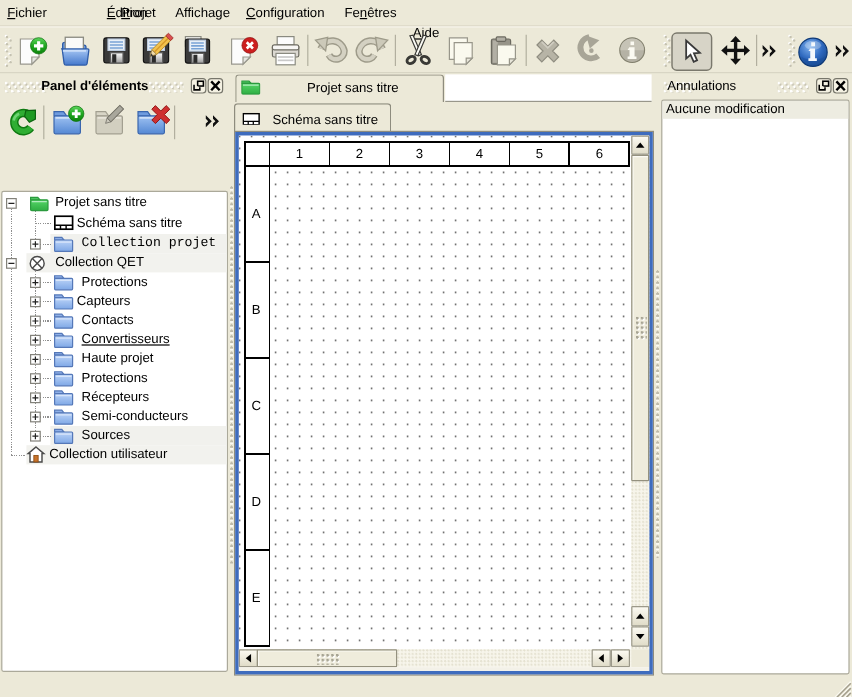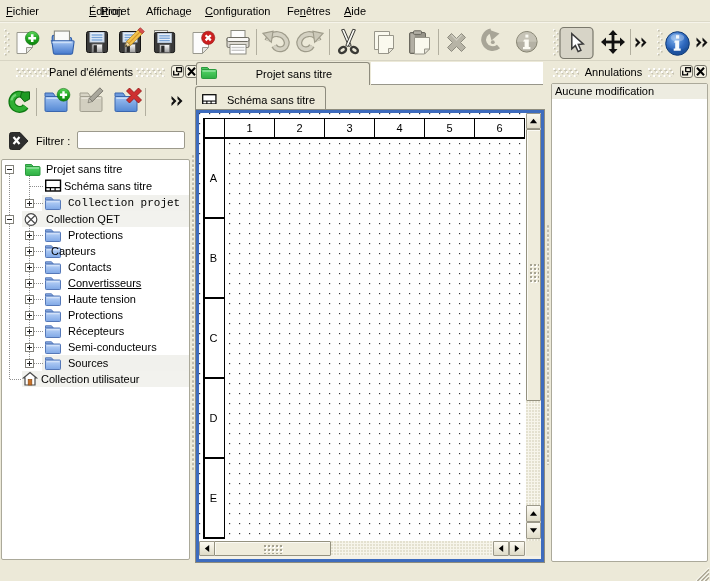--- a/index.html
+++ b/index.html
@@ -27,21 +27,21 @@
 <body>
 <div id="app">
 
   <div class="abs" style="left:0;top:0;width:710px;height:22px;background:#ECE9D8;"></div>
   <span class="mi" style="left:6px;"><u>F</u>ichier</span>
   <span class="mi" style="left:55px;padding-left:34px;"><u>É</u>dition</span>
   <span class="mi" style="left:101px;text-align:right;"><u>P</u>rojet</span>
   <span class="mi" style="left:146px;">Afficha<u>g</u>e</span>
   <span class="mi" style="left:205px;"><u>C</u>onfiguration</span>
   <span class="mi" style="left:287px;">Fe<u>n</u>êtres</span>
-  <span class="mi" style="left:344px;"><u>A</u>ide</span>
+  <span class="mi" style="left:344px;margin-top:17px;"><u>A</u>ide</span>
   <div class="abs" style="left:0;top:21px;width:710px;height:1px;background:#DCD9C8;"></div>
   <div class="abs" style="left:0;top:22px;width:710px;height:1px;background:#F6F4EA;"></div>
 
   <div id="toolbar" class="abs" style="left:0;top:23px;width:710px;height:37px;">
     <svg class="abs" style="left:0;top:0;" width="710" height="37" viewBox="0 0 710 37">
       <defs>
         <linearGradient id="gGreen" x1="0" y1="0" x2="0" y2="1">
           <stop offset="0" stop-color="#5ED65E"></stop>
             <stop offset="0.5" stop-color="#1FA71F"></stop>
             <stop offset="1" stop-color="#0E830E"></stop>
@@ -237,21 +237,21 @@
         <path d="M10.2,9.4 h4 v8.2 h1.5 v2.2 h-7 v-2.2 h1.5 v-6 h-1.5 z" fill="#F4F8FC"></path>
       </g>
       <g fill="#111111">
         <path d="M696.5,14.5 l5,5 -5,5 0,-3 2,-2 -2,-2 z"></path>
         <path d="M702.5,14.5 l5,5 -5,5 0,-3 2,-2 -2,-2 z"></path>
       </g>
     </svg>
   </div>
   <div class="abs" style="left:0;top:60px;width:710px;height:1px;background:#D8D5C4;"></div>
 
-  <div id="ldock-title" class="abs" style="left:12px;top:62px;width:193px;height:21px;">
+  <div id="ldock-title" class="abs" style="left:0;top:62px;width:193px;height:21px;font-weight:bold;">
     <div class="abs tex" style="left:4px;top:6px;width:36px;height:9px;"></div>
     <div class="abs tex" style="left:124px;top:6px;width:29px;height:9px;"></div>
     <div class="abs" style="left:0;top:4px;width:158px;text-align:center;">Panel d'éléments</div>
     <div class="dockbtn" style="left:159px;top:3px;">
       <svg width="11" height="11" viewBox="0 0 11 11" style="position:absolute;left:0;top:0;">
         <rect x="4.7" y="1.7" width="4.8" height="4" fill="none" stroke="#000" stroke-width="1.3"></rect>
         <path d="M1.7,4.7 v4.2 h4.8 v-2.2" fill="#F2EFE0" stroke="#000" stroke-width="1.3"></path>
       </svg>
     </div>
     <div class="dockbtn" style="left:173px;top:3px;">
@@ -312,28 +312,20 @@
       <defs>
         <linearGradient id="gGreen2" x1="0" y1="0" x2="0" y2="1">
           <stop offset="0" stop-color="#5ED65E"></stop>
             <stop offset="0.5" stop-color="#1FA71F"></stop>
             <stop offset="1" stop-color="#0E830E"></stop>
         </linearGradient>
       </defs>
     </svg>
   </div>
 
-  <div id="filterrow" class="abs" style="left:0;top:125px;width:193px;height:30px;">
-    <svg class="abs" style="left:9px;top:7px;" width="20" height="18" viewBox="0 0 20 18">
-      <path d="M2.5,0.5 h8.5 l8,8.5 -8,8.5 h-8.5 a2,2 0 0 1 -2,-2 v-13 a2,2 0 0 1 2,-2 z" fill="#2E2E2E" stroke="#111" stroke-width="0.8"></path>
-      <path d="M4.5,5 l6,7 M10.5,5 l-6,7" stroke="#FFFFFF" stroke-width="2.2"></path>
-    </svg>
-    <div class="abs" style="left:36px;top:10px;">Filtrer :</div>
-    <div class="abs" style="left:77px;top:6px;width:108px;height:18px;background:#fff;border:1px solid #9C9A8C;border-radius:2px;box-sizing:border-box;"></div>
-  </div>
 
   <div id="tree" class="abs" style="left:1px;top:159px;width:189px;height:401px;background:#fff;border:1px solid #ABA99A;border-radius:2px;box-sizing:border-box;overflow:hidden;">
     <div class="trow" style="top:35px;left:40px;width:147px;background:#F1F1ED;"></div>
     <div class="trow" style="top:51px;left:20px;width:167px;background:#F2F2EE;"></div>
     <div class="trow" style="top:195px;left:40px;width:147px;background:#F1F1ED;"></div>
     <div class="trow" style="top:211px;left:20px;width:167px;background:#F2F2EE;"></div>
     <svg class="abs" style="left:0;top:0;" width="187" height="399" viewBox="0 0 187 399">
       <defs>
         <linearGradient id="gProj" x1="0" y1="0" x2="0" y2="1">
           <stop offset="0" stop-color="#55D567"></stop>
@@ -418,24 +410,24 @@
       <g transform="translate(21,212)">
         <path d="M7,0.5 L13.5,6 L12,6 L12,13 L2,13 L2,6 L0.5,6 Z" fill="#FFFFFF" stroke="#4A4A4A" stroke-width="1.2"></path>
         <rect x="5.2" y="7.5" width="3.6" height="5.5" fill="#C8722A" stroke="#8A4A12" stroke-width="0.7"></rect>
       </g>
     </svg>
     <div class="titem" style="left:44px;top:3px;">Projet sans titre</div>
     <div class="titem" style="left:62px;top:20px;">Schéma sans titre</div>
     <div class="titem" style="left:66px;top:37px;font-family:Liberation Mono, monospace;">Collection projet</div>
     <div class="titem" style="left:44px;top:53px;">Collection QET</div>
     <div class="titem" style="left:66px;top:69px;">Protections</div>
-    <div class="titem" style="left:49px;top:85px;">Capteurs</div>
+    <div class="titem" style="left:62px;top:85px;">Capteurs</div>
     <div class="titem" style="left:66px;top:101px;">Contacts</div>
     <div class="titem" style="left:66px;top:117px;text-decoration:underline;">Convertisseurs</div>
-    <div class="titem" style="left:66px;top:133px;">Haute tension</div>
+    <div class="titem" style="left:66px;top:133px;">Haute projet</div>
     <div class="titem" style="left:66px;top:149px;text-align:right;">Protections</div>
     <div class="titem" style="left:66px;top:165px;">Récepteurs</div>
     <div class="titem" style="left:66px;top:181px;">Semi-conducteurs</div>
     <div class="titem" style="left:66px;top:197px;">Sources</div>
     <div class="titem" style="left:39px;top:213px;">Collection utilisateur</div>
   </div>
 
   <div id="mdi" class="abs" style="left:194px;top:62px;width:357px;height:500px;">
 
     <div class="abs" style="left:177px;top:0px;width:172px;height:22px;background:#fff;border-bottom:1px solid #98968A;"></div>
@@ -546,21 +538,21 @@
       </div>
 
       <div class="abs" style="left:327px;top:428px;width:15px;height:15px;background:#ECE9D8;"></div>
       <div class="abs" style="left:0px;top:443px;width:342px;height:3px;background:#F3F1E8;"></div>
     </div>
   </div>
 
   <div id="rdock-title" class="abs" style="left:545px;top:62px;width:165px;height:21px;">
     <div class="abs tex" style="left:8px;top:6px;width:26px;height:9px;"></div>
     <div class="abs tex" style="left:103px;top:6px;width:26px;height:9px;"></div>
-    <div class="abs" style="left:0;top:4px;width:137px;text-align:center;">Annulations</div>
+    <div class="abs" style="left:11px;top:4px;width:137px;">Annulations</div>
     <div class="dockbtn" style="left:135px;top:3px;">
       <svg width="11" height="11" viewBox="0 0 11 11" style="position:absolute;left:0;top:0;">
         <rect x="4.7" y="1.7" width="4.8" height="4" fill="none" stroke="#000" stroke-width="1.3"></rect>
         <path d="M1.7,4.7 v4.2 h4.8 v-2.2" fill="#F2EFE0" stroke="#000" stroke-width="1.3"></path>
       </svg>
     </div>
     <div class="dockbtn" style="left:149px;top:3px;">
       <svg width="11" height="11" viewBox="0 0 11 11" style="position:absolute;left:0;top:0;">
         <path d="M2,1.8 l7,7.4 M9,1.8 l-7,7.4" stroke="#000" stroke-width="2"></path>
       </svg>

